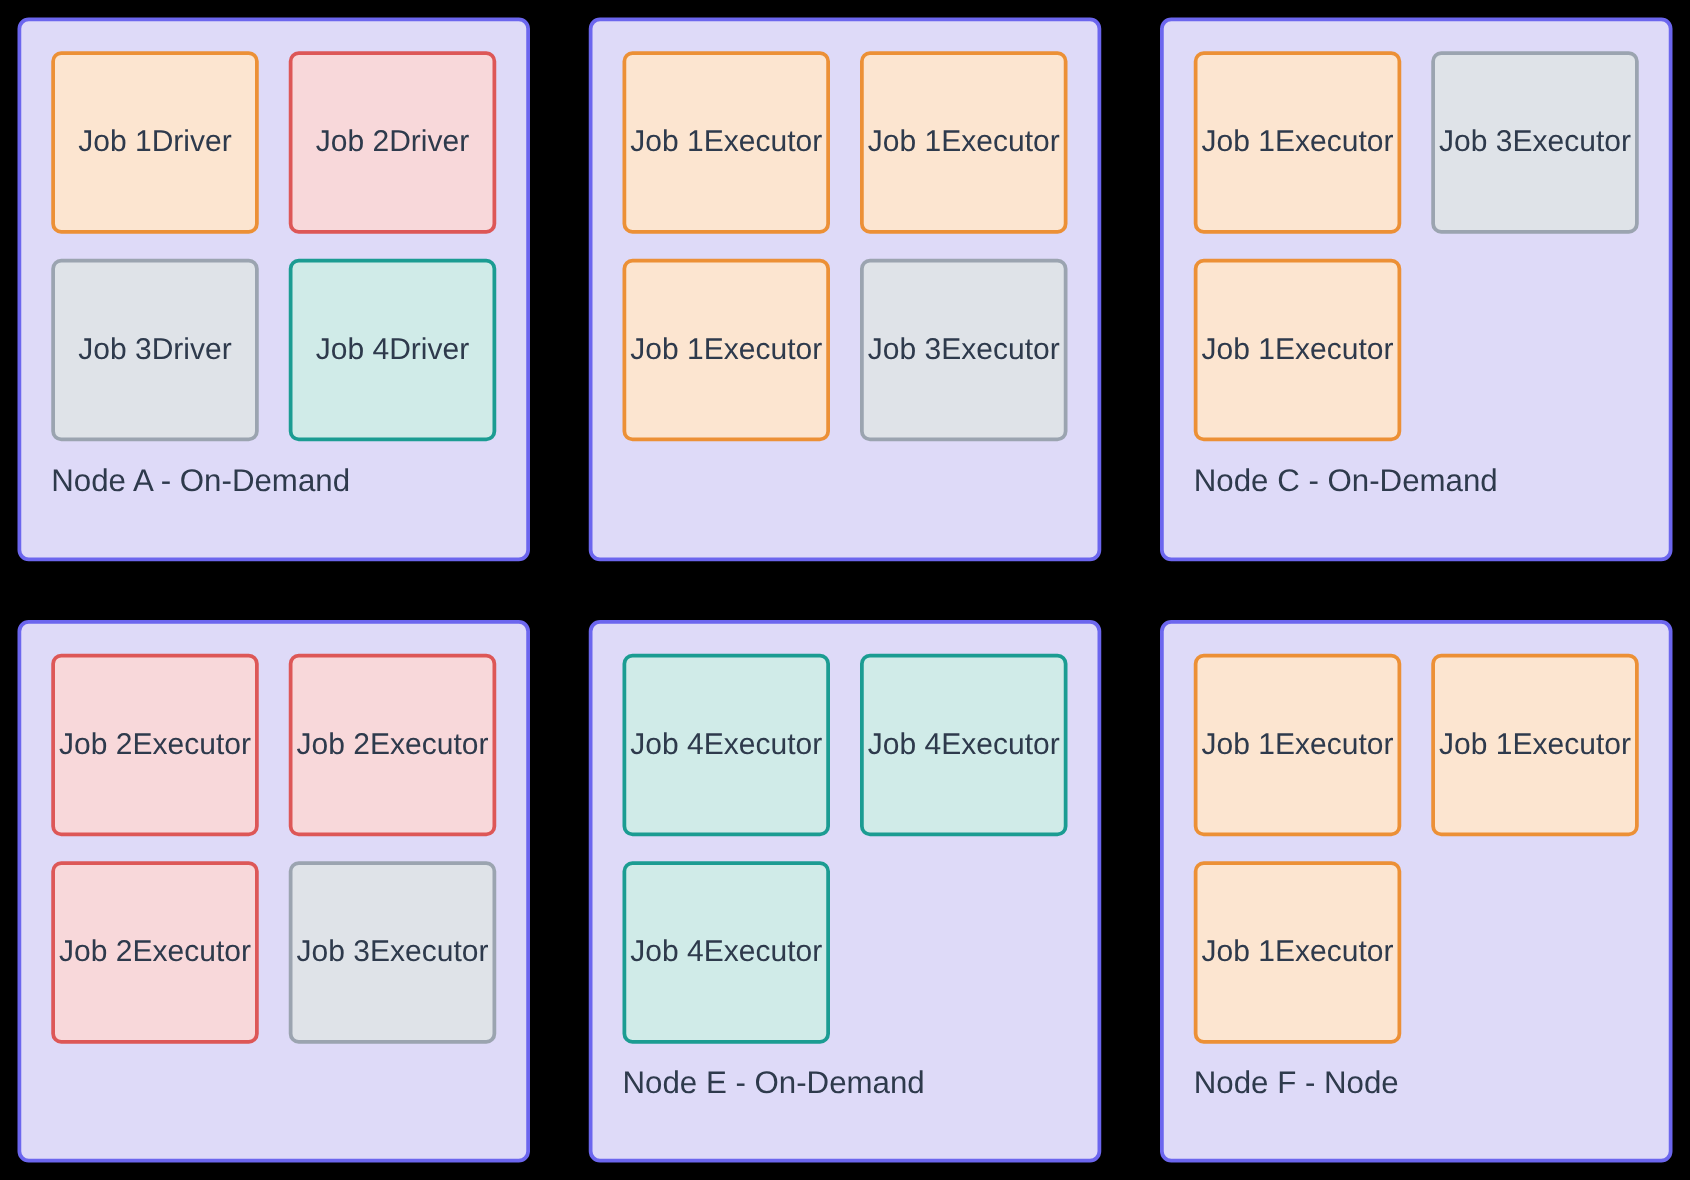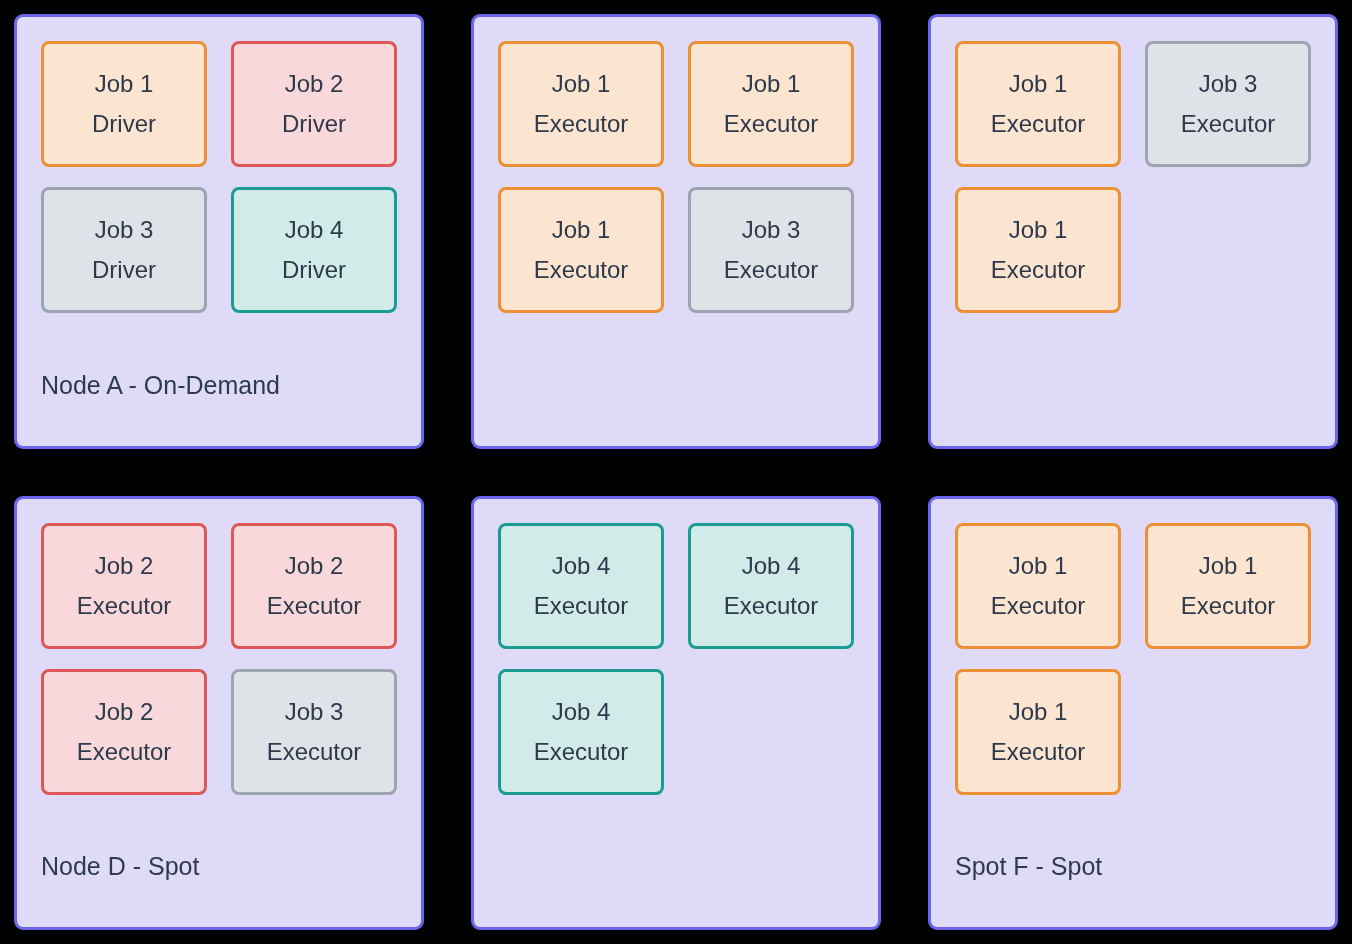--- a/index.html
+++ b/index.html
@@ -36,25 +36,25 @@
     display: flex;
     flex-direction: column;
   }
   .jobs {
     display: grid;
     grid-template-columns: 1fr 1fr;
     column-gap: 24px;
     row-gap: 20px;
   }
   .job {
-    height: 126px;
+    height: 146px;
     border: 3px solid;
     border-radius: 8px;
     display: flex;
-    flex-direction: column;
+    flex-direction: row;
     align-items: center;
     justify-content: center;
     font-size: 24px;
     line-height: 40px;
     font-weight: 500;
     text-align: center;
   }
   .node-label {
     margin-top: auto;
     font-size: 25px;
@@ -118,20 +118,21 @@
       </div>
       <div class="job" style="background: rgb(223, 227, 232); border-color: rgb(155, 164, 176);">
         <span>Job 3</span>
         <span>Executor</span>
       </div>
       <div class="job" style="background: rgb(252, 229, 208); border-color: rgb(236, 144, 54);">
         <span>Job 1</span>
         <span>Executor</span>
       </div>
     </div>
+    <div class="node-label">Node C - On-Demand</div>
   </div>
 
   <div class="node">
     <div class="jobs">
       <div class="job" style="background: rgb(248, 216, 218); border-color: rgb(221, 87, 87);">
         <span>Job 2</span>
         <span>Executor</span>
       </div>
       <div class="job" style="background: rgb(248, 216, 218); border-color: rgb(221, 87, 87);">
         <span>Job 2</span>
@@ -139,51 +140,51 @@
       </div>
       <div class="job" style="background: rgb(248, 216, 218); border-color: rgb(221, 87, 87);">
         <span>Job 2</span>
         <span>Executor</span>
       </div>
       <div class="job" style="background: rgb(223, 227, 232); border-color: rgb(155, 164, 176);">
         <span>Job 3</span>
         <span>Executor</span>
       </div>
     </div>
-    <div class="node-label">Node D - Spot</div>
   </div>
 
   <div class="node">
     <div class="jobs">
       <div class="job" style="background: rgb(208, 235, 232); border-color: rgb(27, 156, 146);">
         <span>Job 4</span>
         <span>Executor</span>
       </div>
       <div class="job" style="background: rgb(208, 235, 232); border-color: rgb(27, 156, 146);">
         <span>Job 4</span>
         <span>Executor</span>
       </div>
       <div class="job" style="background: rgb(208, 235, 232); border-color: rgb(27, 156, 146);">
         <span>Job 4</span>
         <span>Executor</span>
       </div>
     </div>
+    <div class="node-label">Node E - On-Demand</div>
   </div>
 
   <div class="node">
     <div class="jobs">
       <div class="job" style="background: rgb(252, 229, 208); border-color: rgb(236, 144, 54);">
         <span>Job 1</span>
         <span>Executor</span>
       </div>
       <div class="job" style="background: rgb(252, 229, 208); border-color: rgb(236, 144, 54);">
         <span>Job 1</span>
         <span>Executor</span>
       </div>
       <div class="job" style="background: rgb(252, 229, 208); border-color: rgb(236, 144, 54);">
         <span>Job 1</span>
         <span>Executor</span>
       </div>
     </div>
-    <div class="node-label">Spot F - Spot</div>
+    <div class="node-label">Node F - Node</div>
   </div>
 
 </div>
 
 </body></html>

